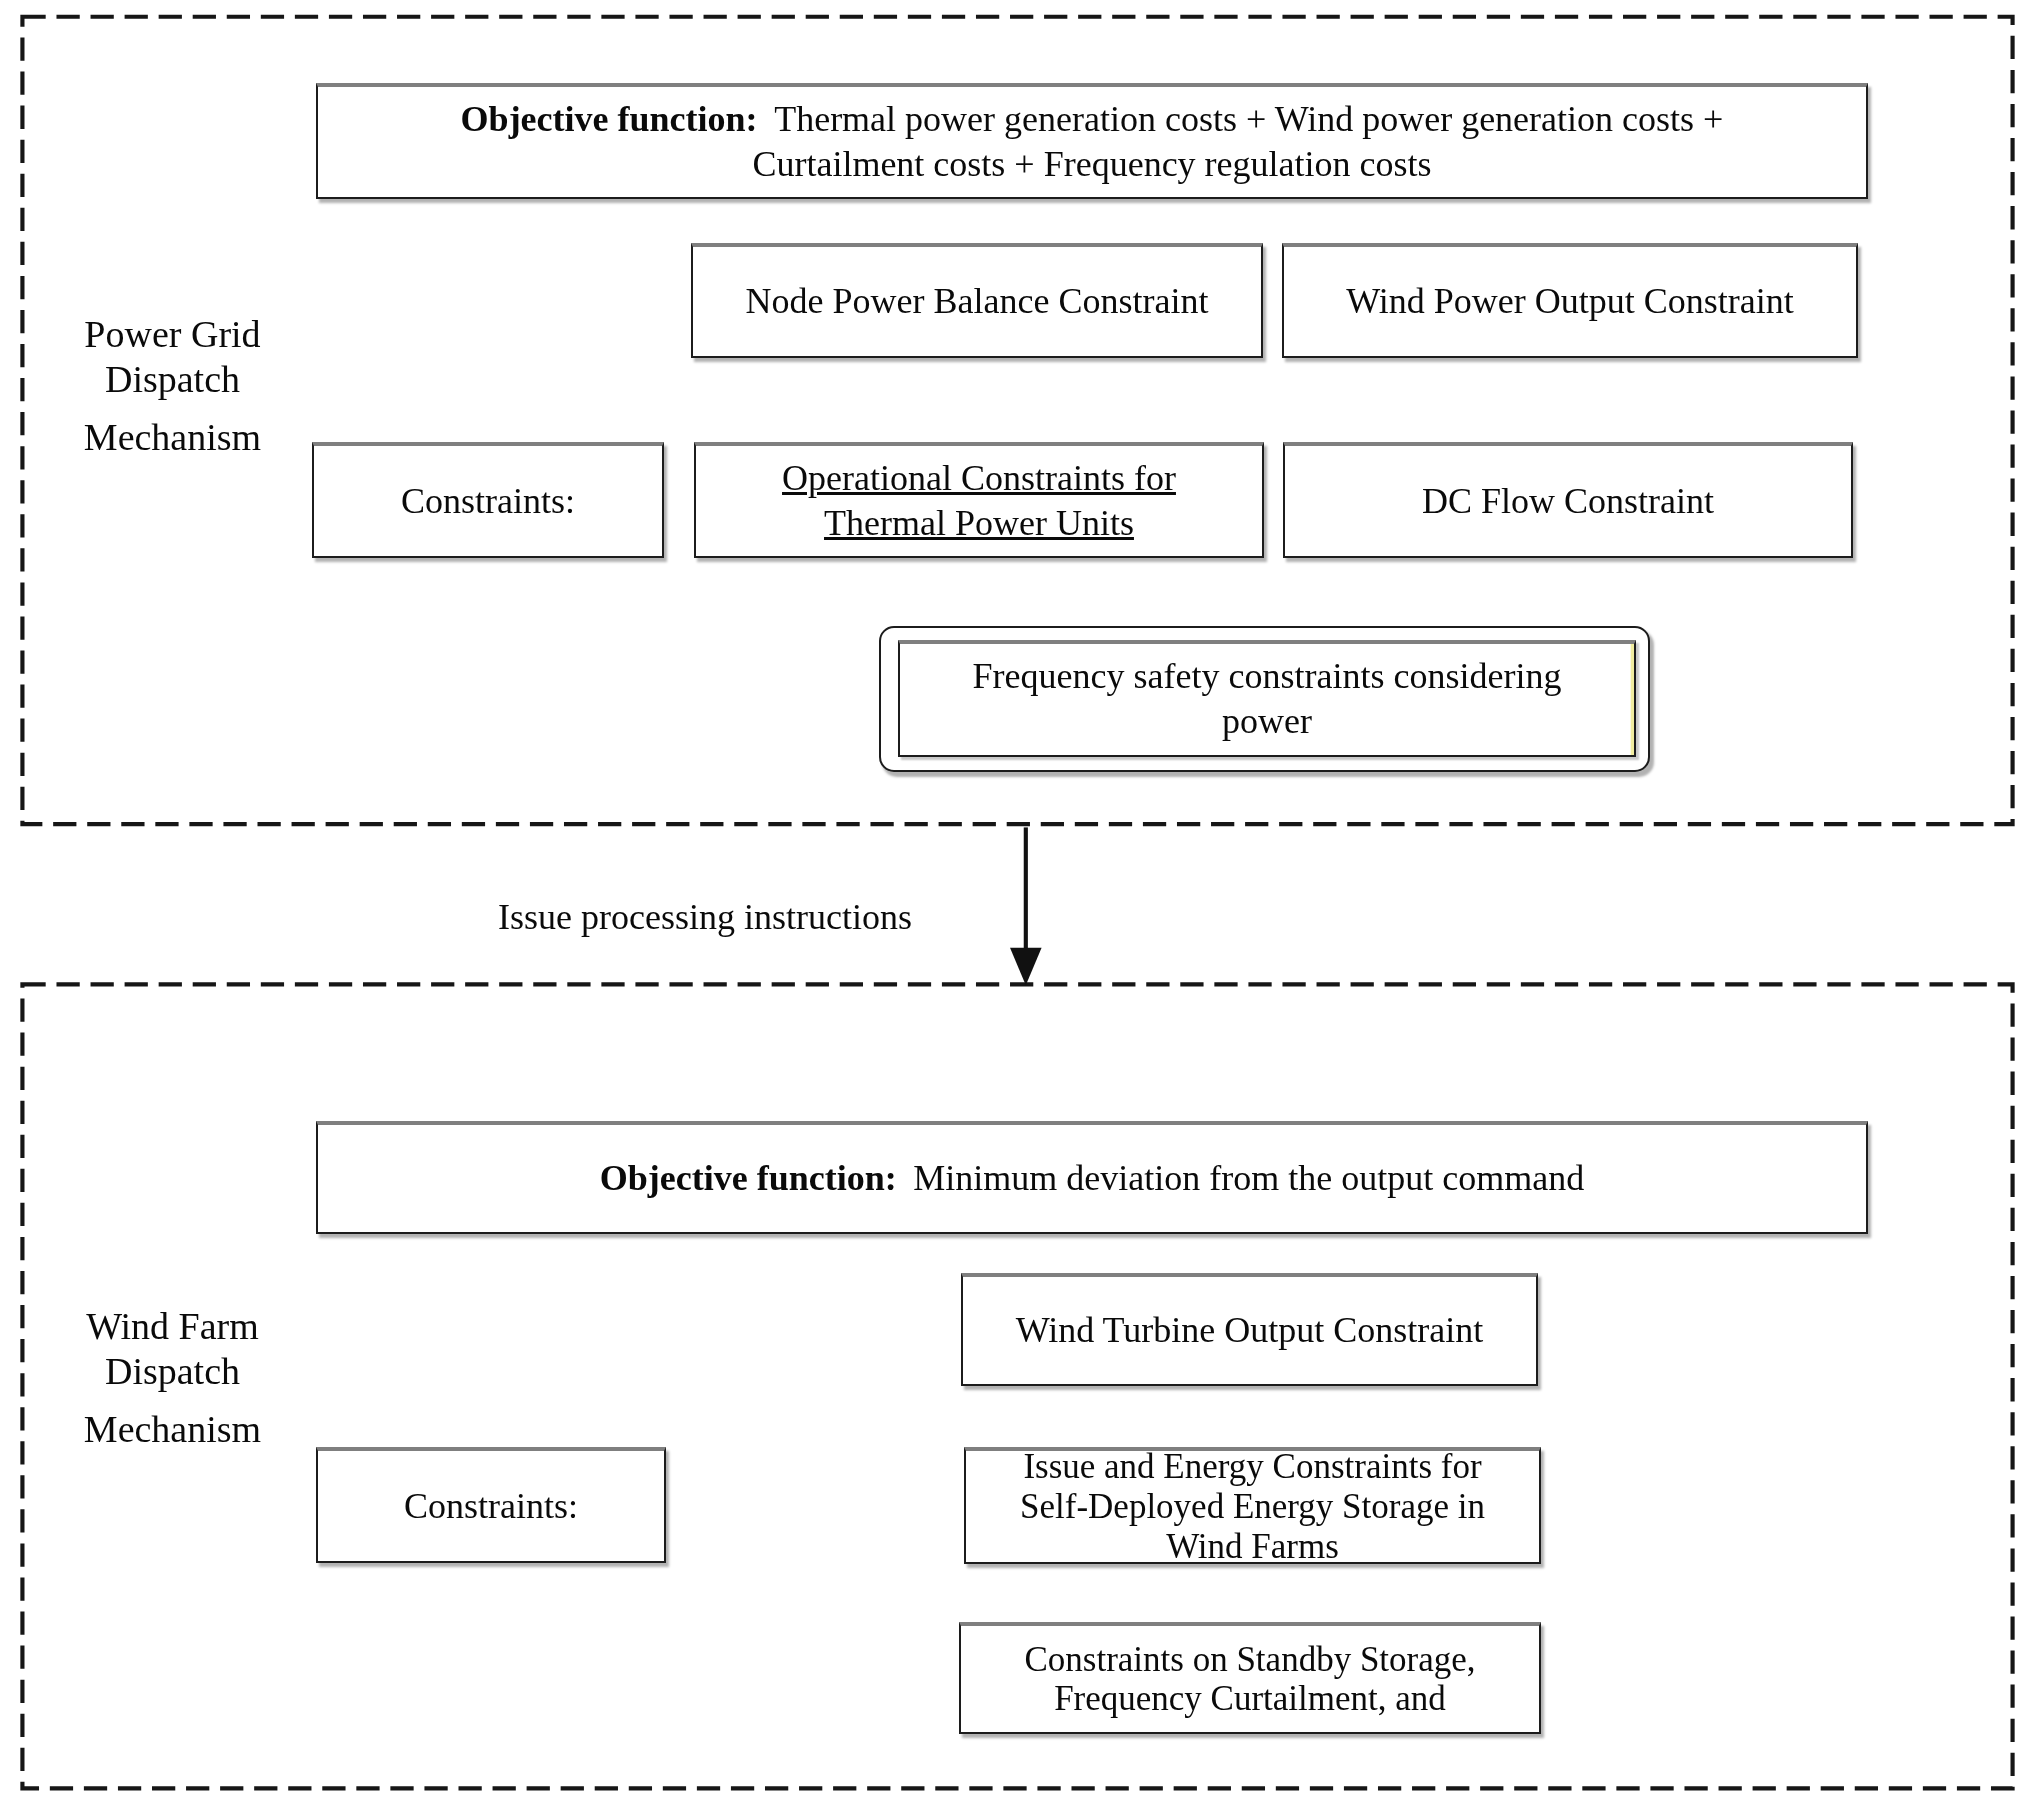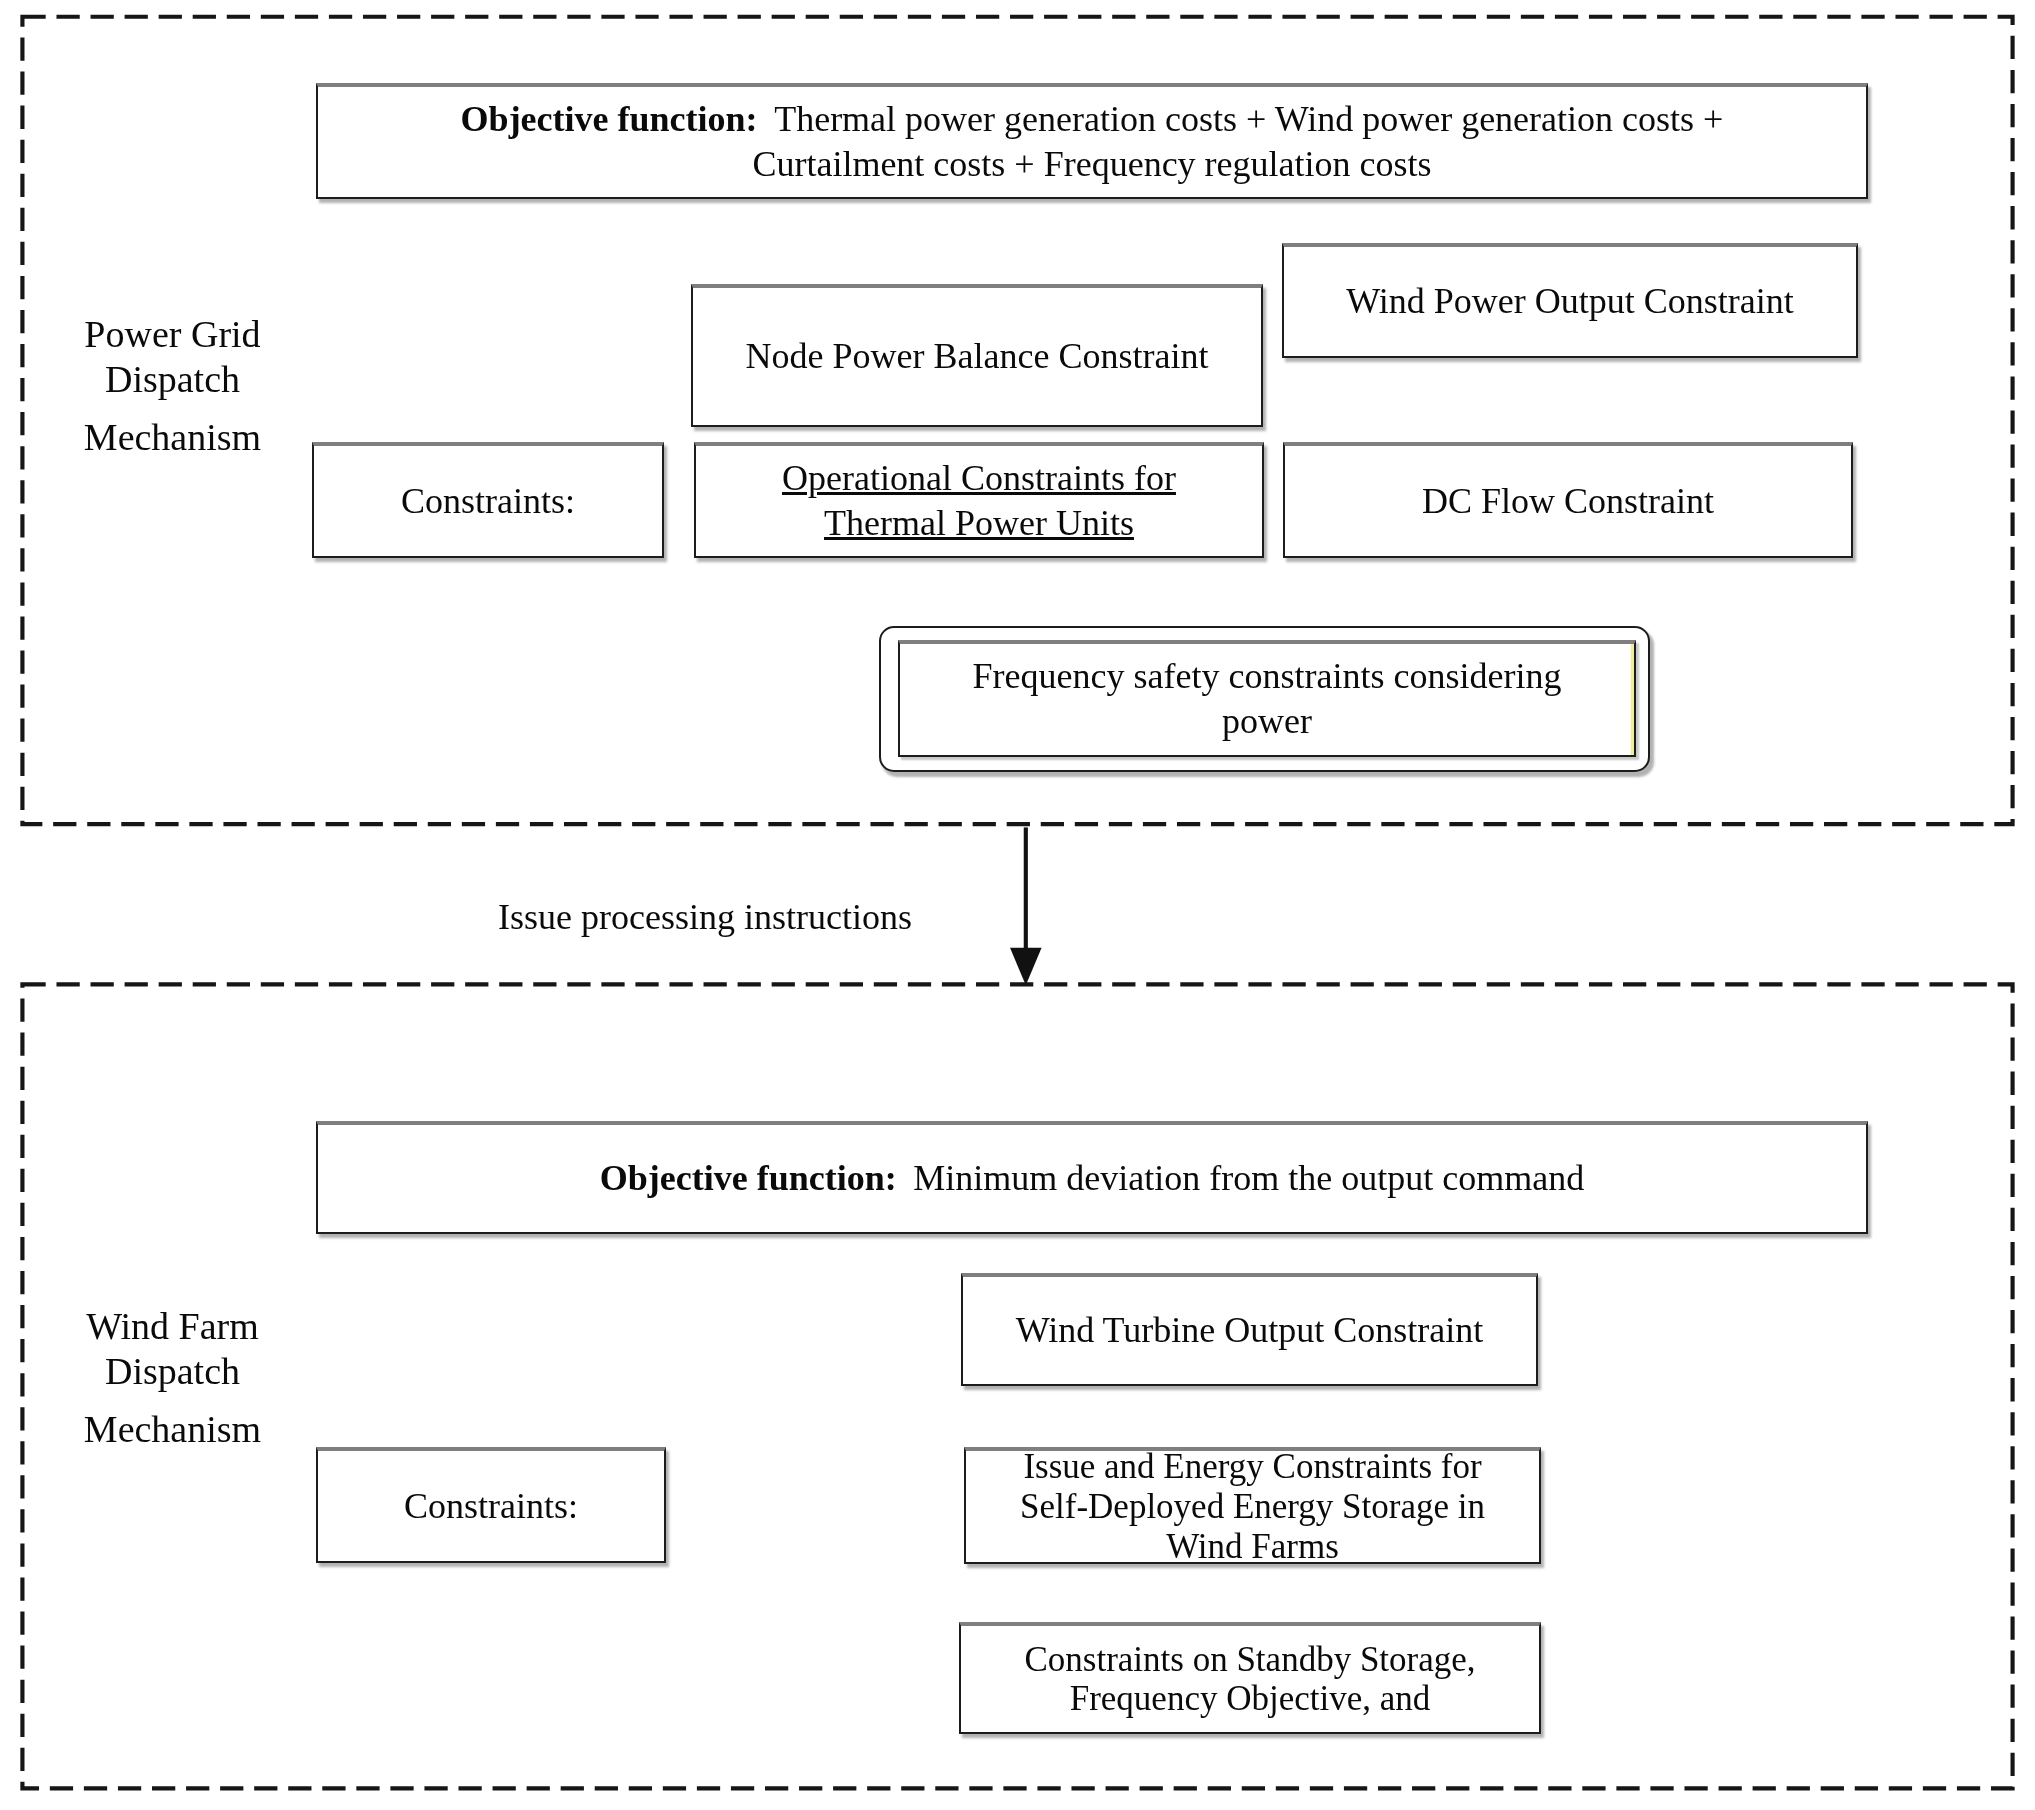--- a/index.html
+++ b/index.html
@@ -89,21 +89,21 @@
 
   <div class="box" style="left:316px; top:83px; width:1552px; height:116px; padding:0 50px;">
     <div>
       <div>
         <span class="obj-bold">Objective function:</span><span>Thermal power generation costs + Wind power generation costs +</span>
       </div>
       <div>Curtailment costs + Frequency regulation costs</div>
     </div>
   </div>
 
-  <div class="box" style="left:691px; top:243px; width:572px; height:143px;margin-top:41px;">
+  <div class="box" style="left:691px; top:243px; width:572px; height:115px;">
     <div>Node Power Balance Constraint</div>
   </div>
 
   <div class="box" style="left:1282px; top:243px; width:576px; height:115px;">
     <div>Wind Power Output Constraint</div>
   </div>
 
   <div class="box" style="left:312px; top:442px; width:352px; height:116px;">
     <div>Constraints:</div>
   </div>
@@ -154,18 +154,18 @@
     <div>
       <div>Issue and Energy Constraints for</div>
       <div>Self-Deployed Energy Storage in</div>
       <div>Wind Farms</div>
     </div>
   </div>
 
   <div class="box tighter" style="left:959px; top:1622px; width:582px; height:112px;">
     <div>
       <div>Constraints on Standby Storage,</div>
-      <div>Frequency Objective, and</div>
+      <div>Frequency Curtailment, and</div>
     </div>
   </div>
 
 </div>
 
 
 </body></html>

